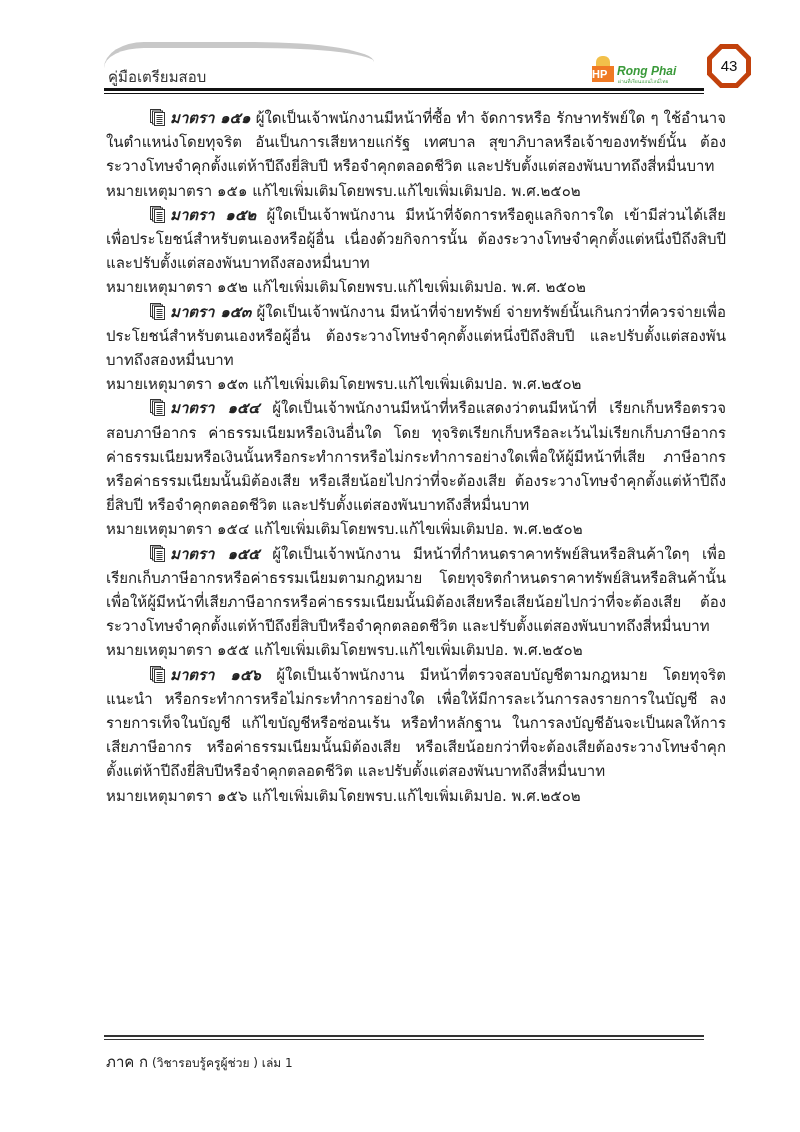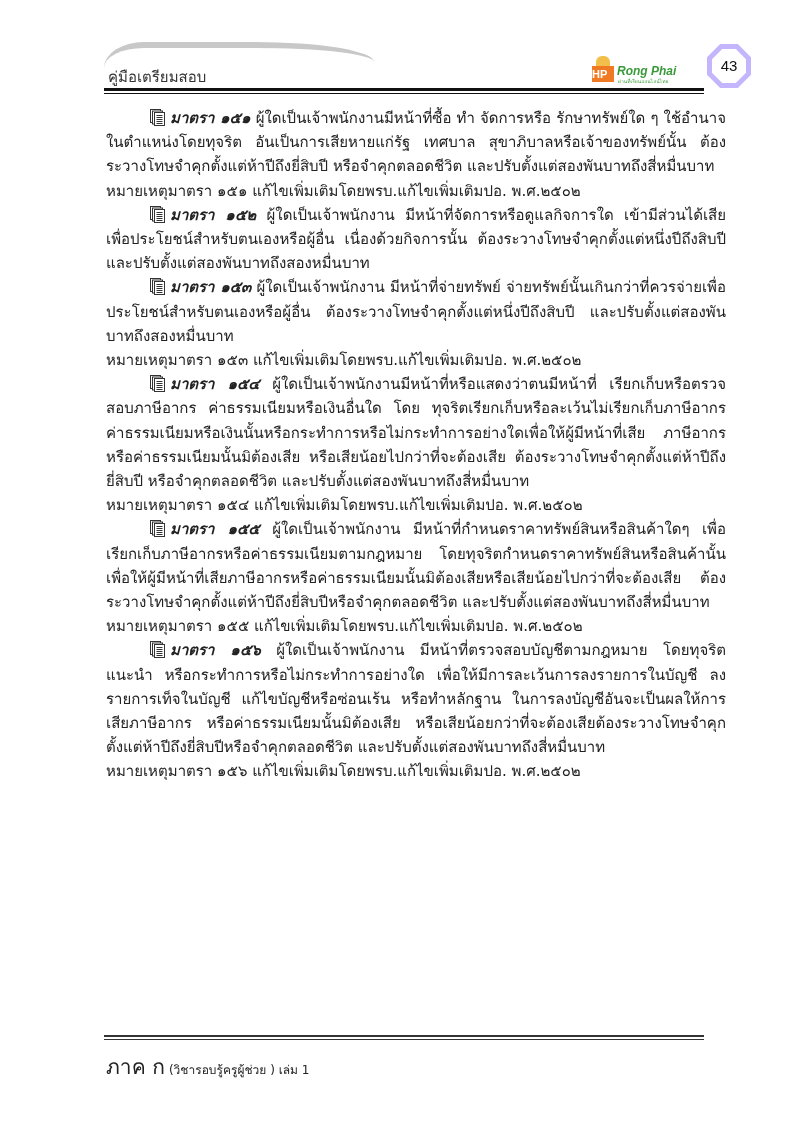--- a/index.html
+++ b/index.html
@@ -10,37 +10,37 @@
          border-top:6px solid #c8c8c8; border-top-left-radius:40px 26px; border-top-right-radius:120px 20px; }
   .header-title { position:absolute; left:4px; top:25px; font-size:15px; color:#333; }
   .header-rule1 { position:absolute; left:0; top:48px; width:600px; height:3px; background:#111; }
   .header-rule2 { position:absolute; left:0; top:53px; width:600px; height:1px; background:#111; }
   .logo { position:absolute; left:488px; top:20px; width:110px; height:26px; }
   .logo-hp { position:absolute; left:0; top:6px; width:22px; height:16px; background:#f07a24;
          color:#fff; font-size:11px; font-weight:bold; line-height:16px; font-family:"Liberation Sans", sans-serif; }
   .logo-kid { position:absolute; left:4px; top:-4px; width:14px; height:10px; background:#f2c04a; border-radius:6px 6px 0 0; }
   .logo-name { position:absolute; left:25px; top:4px; font-size:12px; font-weight:bold; font-style:italic; color:#3a9a3a; font-family:"Liberation Sans", sans-serif; }
   .logo-sub { position:absolute; left:26px; top:17px; font-size:5px; color:#3a9a3a; white-space:nowrap; }
-  .page-badge { position:absolute; left:603px; top:4px; width:44px; height:44px; background:#c4b5fd;
+  .page-badge { position:absolute; left:603px; top:4px; width:44px; height:44px; background:#c2410c;
          clip-path:polygon(30% 0,70% 0,100% 30%,100% 70%,70% 100%,30% 100%,0 70%,0 30%); }
   .page-badge-inner { position:absolute; left:5px; top:5px; width:34px; height:34px; background:#fff;
          clip-path:polygon(30% 0,70% 0,100% 30%,100% 70%,70% 100%,30% 100%,0 70%,0 30%);
          font-size:15px; line-height:34px; text-align:center; color:#111; font-family:"Liberation Sans", sans-serif; }
 
   .content { position:absolute; left:106px; top:106px; width:620px; font-size:15px; line-height:24.2px; }
   .section { margin:0; }
   .para { text-indent:44px; text-align:justify; margin:0; }
   .doc-icon { display:inline-block; width:16px; height:17px; vertical-align:-3px; margin-right:4px; text-indent:0; }
   .sec-title { font-weight:bold; font-style:italic; }
   .note { margin:0; }
 
   .footer-rule1 { position:absolute; left:104px; top:1035px; width:600px; height:2px; background:#333; }
   .footer-rule2 { position:absolute; left:104px; top:1039px; width:600px; height:1px; background:#333; }
   .footer { position:absolute; left:106px; top:1050px; font-size:12px; color:#222; }
-  .footer-big { font-size:21px; }
+  .footer-big { font-size:15px; }
 </style>
 </head>
 <body>
 
 <div class="header">
   <div class="header-swoosh"></div>
   <div class="header-title">คู่มือเตรียมสอบ</div>
   <div class="logo">
     <div class="logo-kid"></div>
     <div class="logo-hp">HP</div>
@@ -77,20 +77,21 @@
           <rect x="0.5" y="0.5" width="10" height="13" fill="#fff" stroke="#333"></rect>
           <rect x="2.5" y="2" width="10" height="13" fill="#fff" stroke="#333"></rect>
           <rect x="4.5" y="3.5" width="10" height="13" fill="#fff" stroke="#333"></rect>
           <line x1="6.5" y1="6.5" x2="12.5" y2="6.5" stroke="#333"></line>
           <line x1="6.5" y1="8.5" x2="12.5" y2="8.5" stroke="#333"></line>
           <line x1="6.5" y1="10.5" x2="12.5" y2="10.5" stroke="#333"></line>
           <line x1="6.5" y1="12.5" x2="12.5" y2="12.5" stroke="#333"></line>
           <line x1="6.5" y1="14.5" x2="12.5" y2="14.5" stroke="#333"></line>
         </svg><span class="sec-title">มาตรา ๑๕๒</span> <span>ผู้ใดเป็นเจ้าพนักงาน มีหน้าที่จัดการหรือดูแลกิจการใด เข้ามีส่วนได้เสียเพื่อประโยชน์สำหรับตนเองหรือผู้อื่น เนื่องด้วยกิจการนั้น ต้องระวางโทษจำคุกตั้งแต่หนึ่งปีถึงสิบปี และปรับตั้งแต่สองพันบาทถึงสองหมื่นบาท</span>
     </p>
+    <p class="note">หมายเหตุมาตรา ๑๕๒ แก้ไขเพิ่มเติมโดยพรบ.แก้ไขเพิ่มเติมปอ. พ.ศ. ๒๕๐๒</p>
   </div>
   <div class="section">
     <p class="para">
       <svg class="doc-icon" viewBox="0 0 16 17">
           <rect x="0.5" y="0.5" width="10" height="13" fill="#fff" stroke="#333"></rect>
           <rect x="2.5" y="2" width="10" height="13" fill="#fff" stroke="#333"></rect>
           <rect x="4.5" y="3.5" width="10" height="13" fill="#fff" stroke="#333"></rect>
           <line x1="6.5" y1="6.5" x2="12.5" y2="6.5" stroke="#333"></line>
           <line x1="6.5" y1="8.5" x2="12.5" y2="8.5" stroke="#333"></line>
           <line x1="6.5" y1="10.5" x2="12.5" y2="10.5" stroke="#333"></line>

